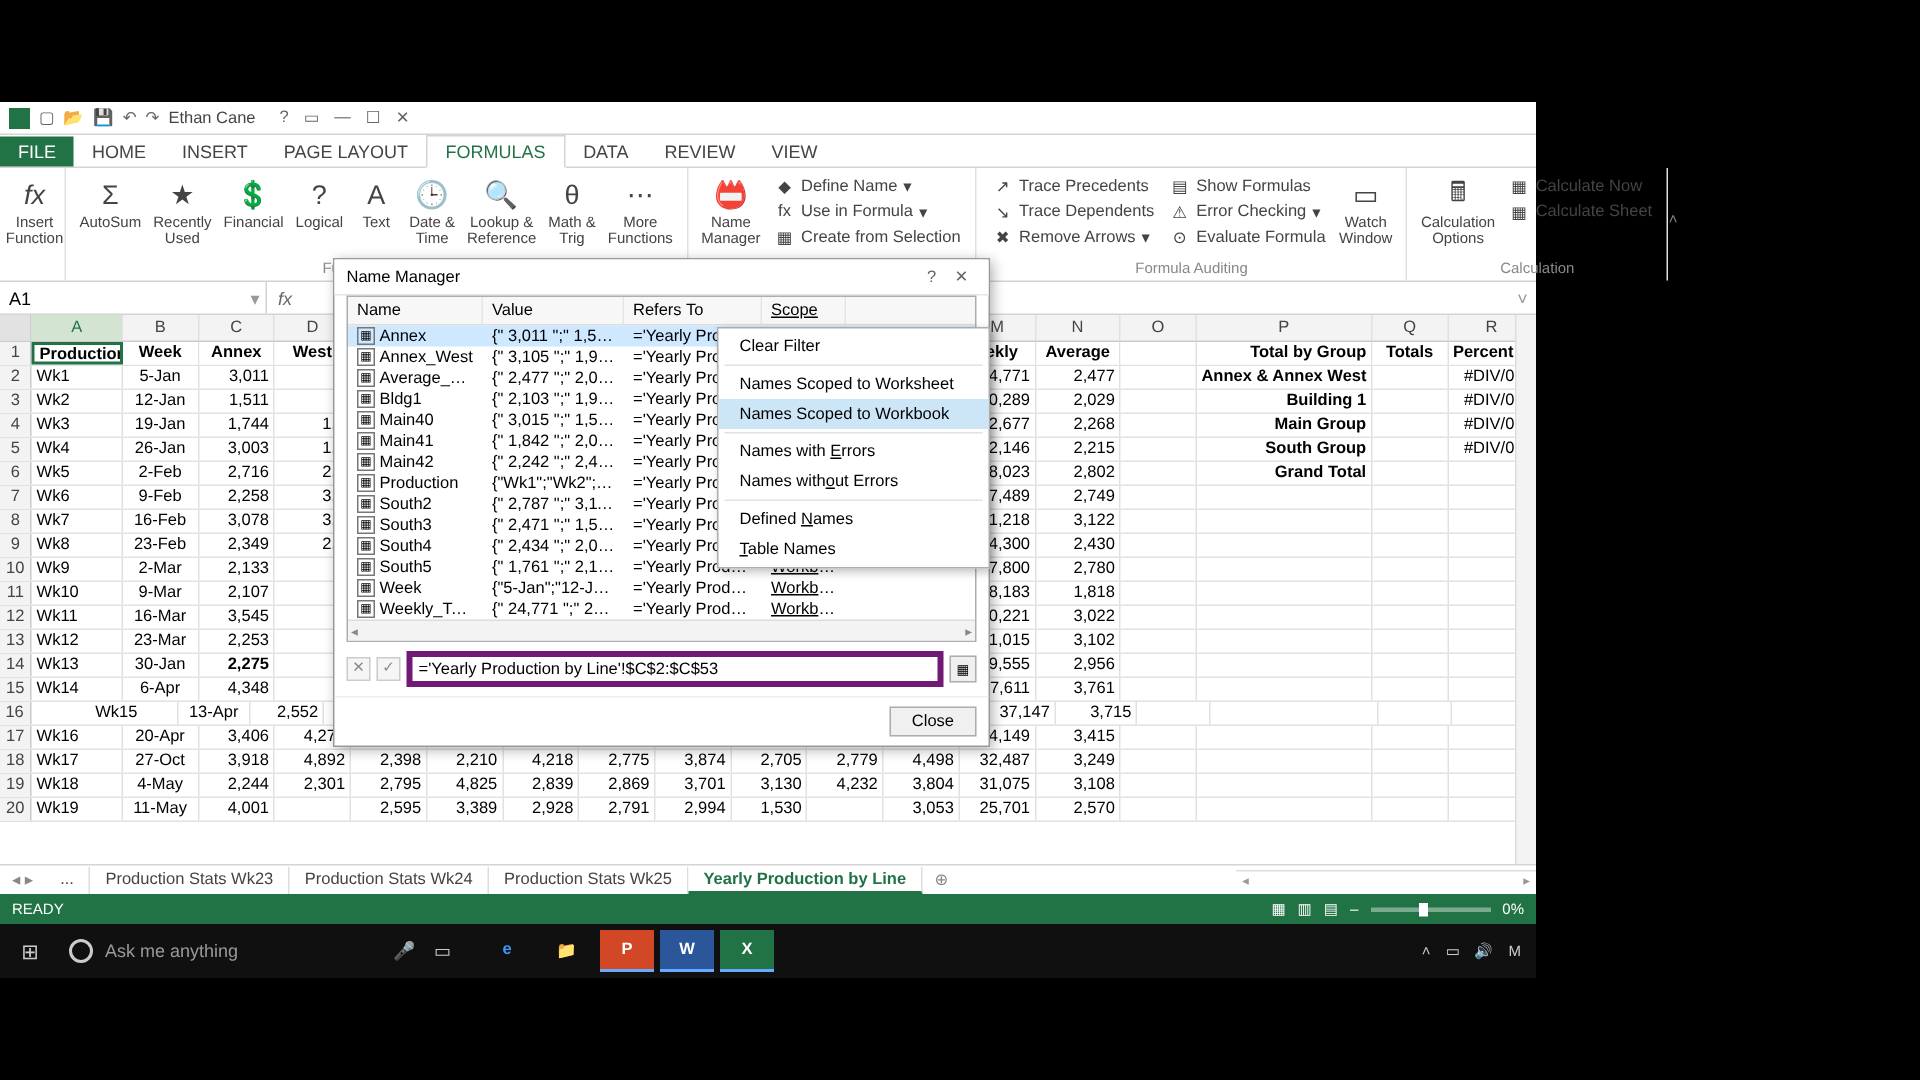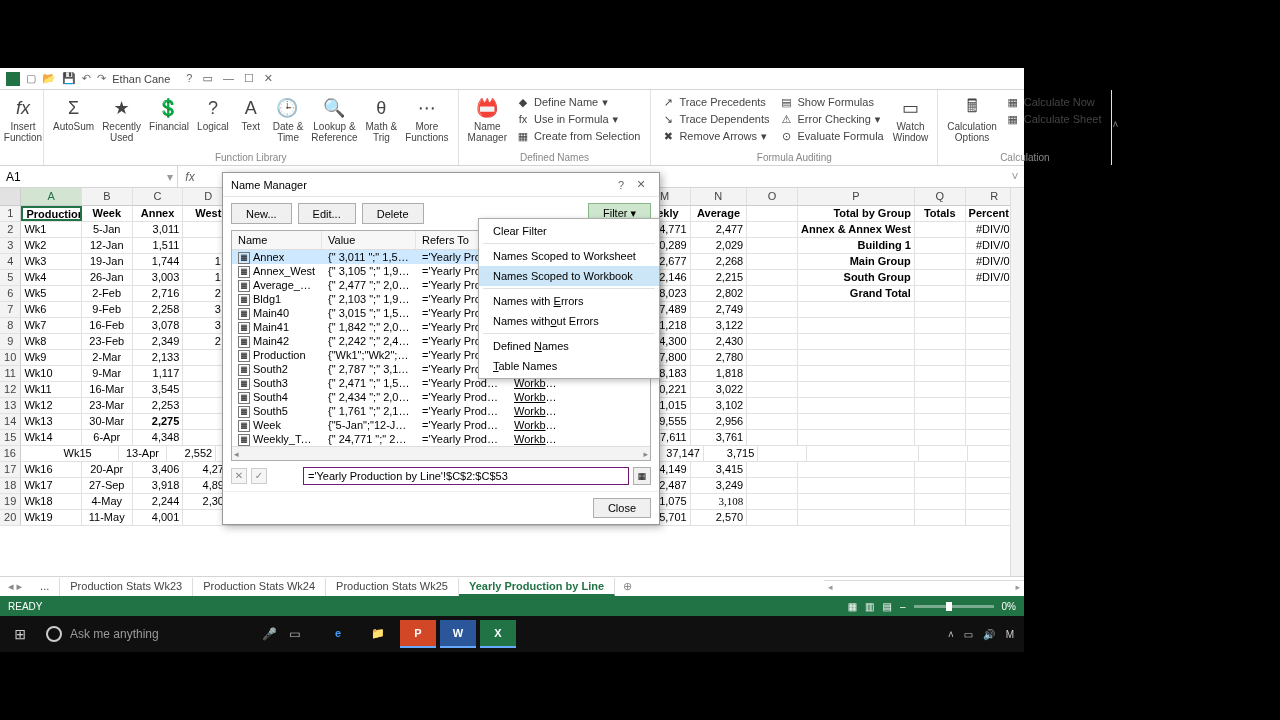--- a/index.html
+++ b/index.html
@@ -81,21 +81,21 @@
   .dialog .litem .nicon { width: 12px; height: 12px; border: 1px solid #777; display: inline-block; margin-right: 3px; vertical-align: middle; font-size: 8px; line-height: 10px; text-align: center; }
   .col-name { width: 90px; }
   .col-value { width: 94px; }
   .col-refers { width: 92px; }
   .col-scope { width: 56px; text-decoration: underline; }
   .dialog .hscroll { height: 14px; background: #f3f3f3; border-top: 1px solid #ddd; display: flex; align-items: center; justify-content: space-between; padding: 0 2px; font-size: 9px; color: #888; }
   .dialog .refersto { padding: 6px 8px; }
   .dialog .refersto .lbl { font-size: 11px; margin-bottom: 4px; display: block; }
   .dialog .refersto .row2 { display: flex; align-items: center; gap: 4px; }
   .dialog .refersto .chk { width: 16px; height: 16px; border: 1px solid #ccc; background: #f5f5f5; color: #888; text-align: center; line-height: 14px; font-size: 10px; }
-  .dialog .refersto input { flex: 1; border: 1px solid #701a75; padding: 2px 4px; font-size: 11px; margin-left: 32px; }
+  .dialog .refersto input { flex: 1; border: 4px solid #701a75; padding: 2px 4px; font-size: 11px; }
   .dialog .refersto .picker { width: 18px; height: 18px; border: 1px solid #adadad; background: #f0f0f0; font-size: 9px; text-align: center; line-height: 16px; }
   .dialog .dfooter { padding: 6px 8px; text-align: right; border-top: 1px solid #eee; }
   
   .filtermenu { position: absolute; left: 478px; top: 218px; width: 182px; background: #fff; border: 1px solid #adadad; box-shadow: 2px 2px 6px rgba(0,0,0,0.25); font-size: 11px; z-index: 20; padding: 2px 0; }
   .filtermenu .mi { padding: 4px 14px; cursor: pointer; }
   .filtermenu .mi.highlight { background: #cde6f7; }
   .filtermenu .sep { height: 1px; background: #e1e1e1; margin: 2px 4px; }
   
   .taskbar { position: absolute; left: 0; bottom: 68px; width: 1024px; height: 36px; background: #101010; display: flex; align-items: center; color: #ccc; font-size: 12px; }
   .taskbar .start { width: 40px; text-align: center; font-size: 14px; }
@@ -123,20 +123,30 @@
     <div class="user">Ethan Cane</div>
     <div class="wincontrols">
       <span>?</span>
       <span>▭</span>
       <span>—</span>
       <span>☐</span>
       <span>✕</span>
     </div>
   </div>
 
+  <div class="ribbon-tabs" id="ribbon-tabs">
+      <div class="tab file">FILE</div>
+      <div class="tab">HOME</div>
+      <div class="tab">INSERT</div>
+      <div class="tab">PAGE LAYOUT</div>
+      <div class="tab active">FORMULAS</div>
+      <div class="tab">DATA</div>
+      <div class="tab">REVIEW</div>
+      <div class="tab">VIEW</div>
+    </div>
 
   <div class="ribbon">
     <div class="rgroup" style="width:44px">
       <div class="btns">
         <div class="rbtn">
           <div class="icon">
               <i>fx</i>
             </div>
           <div class="lbl" style="white-space:pre">Insert
 Function</div>
@@ -523,21 +533,21 @@
           <div class="cell" style="width: 58px;">2,780</div>
           <div class="cell" style="width: 52px;"></div>
           <div class="cell left bold" style="width: 120px; text-align: right;"></div>
           <div class="cell" style="width: 52px;"></div>
           <div class="cell center" style="width: 60px;"></div>
         </div>
         <div class="row">
           <div class="rh">11</div>
           <div class="cell left" style="width: 62px;">Wk10</div>
           <div class="cell center" style="width: 52px;">9-Mar</div>
-          <div class="cell" style="width: 52px;">1,117</div>
+          <div class="cell" style="width: 52px;">2,107</div>
           <div class="cell" style="width: 52px;"></div>
           <div class="cell" style="width: 52px;"></div>
           <div class="cell" style="width: 52px;"></div>
           <div class="cell" style="width: 52px;"></div>
           <div class="cell" style="width: 52px;"></div>
           <div class="cell" style="width: 52px;"></div>
           <div class="cell" style="width: 52px;"></div>
           <div class="cell" style="width: 52px;"></div>
           <div class="cell" style="width: 52px;"></div>
           <div class="cell" style="width: 52px;">18,183</div>
@@ -585,21 +595,21 @@
           <div class="cell" style="width: 52px;">31,015</div>
           <div class="cell" style="width: 58px;">3,102</div>
           <div class="cell" style="width: 52px;"></div>
           <div class="cell left bold" style="width: 120px; text-align: right;"></div>
           <div class="cell" style="width: 52px;"></div>
           <div class="cell center" style="width: 60px;"></div>
         </div>
         <div class="row">
           <div class="rh">14</div>
           <div class="cell left" style="width: 62px;">Wk13</div>
-          <div class="cell center" style="width: 52px;">30-Mar</div>
+          <div class="cell center" style="width: 52px;">30-Jan</div>
           <div class="cell" style="width: 52px; font-weight: bold;">2,275</div>
           <div class="cell" style="width: 52px;"></div>
           <div class="cell" style="width: 52px;"></div>
           <div class="cell" style="width: 52px;"></div>
           <div class="cell" style="width: 52px;"></div>
           <div class="cell" style="width: 52px;"></div>
           <div class="cell" style="width: 52px;"></div>
           <div class="cell" style="width: 52px;"></div>
           <div class="cell" style="width: 52px;"></div>
           <div class="cell" style="width: 52px;"></div>
@@ -669,21 +679,21 @@
           <div class="cell" style="width: 52px;">34,149</div>
           <div class="cell" style="width: 58px;">3,415</div>
           <div class="cell" style="width: 52px;"></div>
           <div class="cell left bold" style="width: 120px; text-align: right;"></div>
           <div class="cell" style="width: 52px;"></div>
           <div class="cell center" style="width: 60px;"></div>
         </div>
         <div class="row">
           <div class="rh">18</div>
           <div class="cell left" style="width: 62px;">Wk17</div>
-          <div class="cell center" style="width: 52px;">27-Sep</div>
+          <div class="cell center" style="width: 52px;">27-Oct</div>
           <div class="cell" style="width: 52px;">3,918</div>
           <div class="cell" style="width: 52px;">4,892</div>
           <div class="cell" style="width: 52px;">2,398</div>
           <div class="cell" style="width: 52px;">2,210</div>
           <div class="cell" style="width: 52px;">4,218</div>
           <div class="cell" style="width: 52px;">2,775</div>
           <div class="cell" style="width: 52px;">3,874</div>
           <div class="cell" style="width: 52px;">2,705</div>
           <div class="cell" style="width: 52px;">2,779</div>
           <div class="cell" style="width: 52px;">4,498</div>
@@ -702,21 +712,21 @@
           <div class="cell" style="width: 52px;">2,301</div>
           <div class="cell" style="width: 52px;">2,795</div>
           <div class="cell" style="width: 52px;">4,825</div>
           <div class="cell" style="width: 52px;">2,839</div>
           <div class="cell" style="width: 52px;">2,869</div>
           <div class="cell" style="width: 52px;">3,701</div>
           <div class="cell" style="width: 52px;">3,130</div>
           <div class="cell" style="width: 52px;">4,232</div>
           <div class="cell" style="width: 52px;">3,804</div>
           <div class="cell" style="width: 52px;">31,075</div>
-          <div class="cell" style="width: 58px; font-family: Liberation Serif, serif;">3,108</div>
+          <div class="cell" style="width: 58px;">3,108</div>
           <div class="cell" style="width: 52px;"></div>
           <div class="cell left bold" style="width: 120px; text-align: right;"></div>
           <div class="cell" style="width: 52px;"></div>
           <div class="cell center" style="width: 60px;"></div>
         </div>
         <div class="row">
           <div class="rh">20</div>
           <div class="cell left" style="width: 62px;">Wk19</div>
           <div class="cell center" style="width: 52px;">11-May</div>
           <div class="cell" style="width: 52px;">4,001</div>
@@ -769,26 +779,20 @@
       <span>0%</span>
     </div>
   </div>
 </div>
 
 <div class="dialog">
   <div class="dtitle">
     <span class="t">Name Manager</span>
     <span class="help">?</span>
     <span class="close">✕</span>
-  </div>
-  <div class="dtoolbar">
-    <button class="dbtn">New...</button>
-    <button class="dbtn">Edit...</button>
-    <button class="dbtn">Delete</button>
-    <button class="dbtn filter"><span>Filter</span> ▾</button>
   </div>
   <div class="list">
     <div class="listhead">
       <div class="col-name">Name</div>
       <div class="col-value">Value</div>
       <div class="col-refers">Refers To</div>
       <div class="col-scope">Scope</div>
     </div>
     <div class="listbody" id="nm-list">
         <div class="litem selected">

